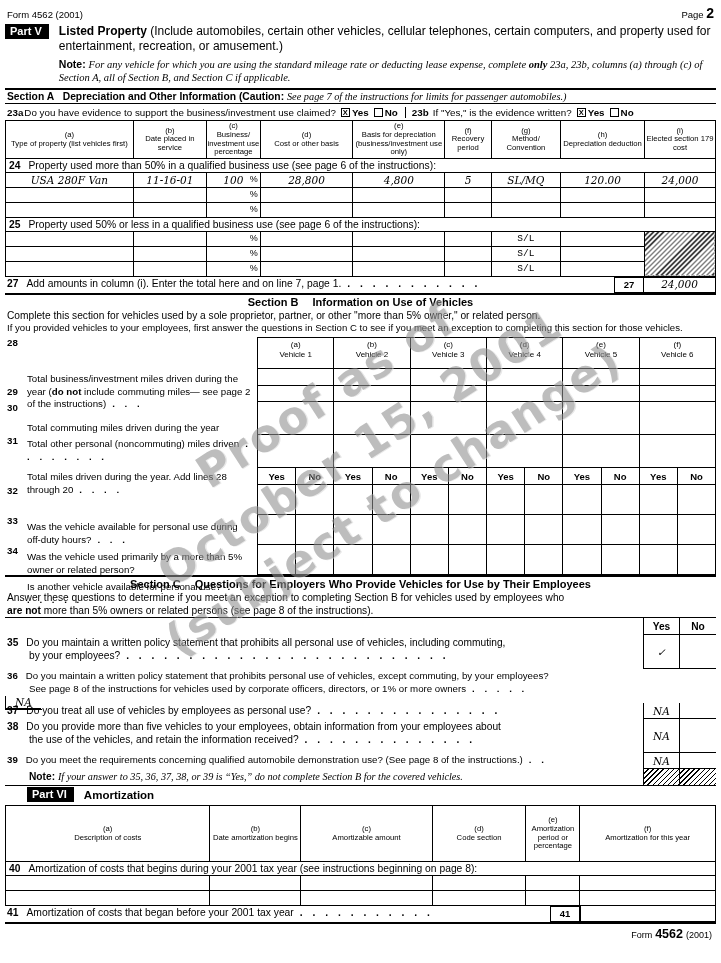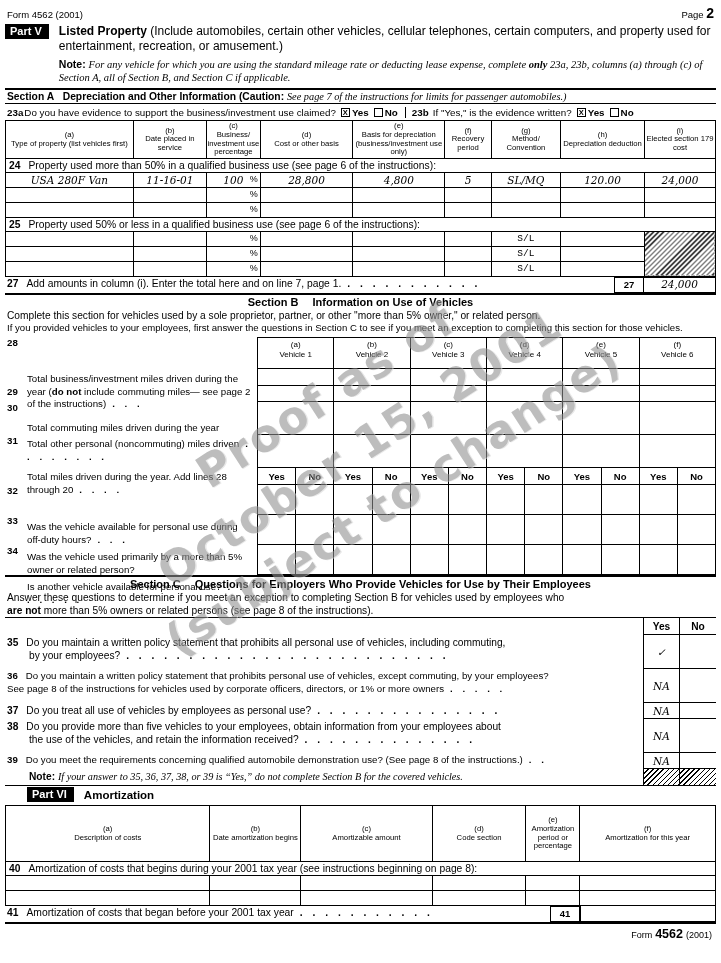--- a/index.html
+++ b/index.html
@@ -439,22 +439,22 @@
     <div class="scrow" style="height:17px;">
       <span class="qt"></span>
       <span class="ansc bb" style="font-weight:bold;">Yes</span>
       <span class="ansc ansc2 bb" style="font-weight:bold;">No</span>
     </div>
     <div class="scrow" style="height:34px;">
       <span class="qt"><span class="num">35</span><span>Do you maintain a written policy statement that prohibits all personal use of vehicles, including commuting,</span><br><span style="margin-left:22px;">by your employees?</span><span class="dots">. . . . . . . . . . . . . . . . . . . . . . . . . .</span></span>
       <span class="ansc bb hand">✓</span>
       <span class="ansc ansc2 bb"></span>
     </div>
-    <div class="scrow" style="height:34px;">
-      <span class="qt" style="font-size:9.7px;"><span class="num">36</span><span>Do you maintain a written policy statement that prohibits personal use of vehicles, except commuting, by your employees?</span><br><span style="">See page 8 of the instructions for vehicles used by corporate officers, directors, or 1% or more owners</span><span class="dots">. . . . .</span></span>
+    <div class="scrow" style="height:34px;flex-direction:column;">
+      <span class="qt" style="font-size:9.7px;"><span class="num">36</span><span>Do you maintain a written policy statement that prohibits personal use of vehicles, except commuting, by your employees?</span><br><span style="margin-left:22px;">See page 8 of the instructions for vehicles used by corporate officers, directors, or 1% or more owners</span><span class="dots">. . . . .</span></span>
       <span class="ansc bb hand">NA</span>
       <span class="ansc ansc2 bb"></span>
     </div>
     <div class="scrow" style="height:16px;">
       <span class="qt"><span class="num">37</span><span>Do you treat all use of vehicles by employees as personal use?</span><span class="dots">. . . . . . . . . . . . . . .</span></span>
       <span class="ansc bb hand">NA</span>
       <span class="ansc ansc2 bb"></span>
     </div>
     <div class="scrow" style="height:34px;">
       <span class="qt"><span class="num">38</span><span>Do you provide more than five vehicles to your employees, obtain information from your employees about</span><br><span style="margin-left:22px;">the use of the vehicles, and retain the information received?</span><span class="dots">. . . . . . . . . . . . . .</span></span>

